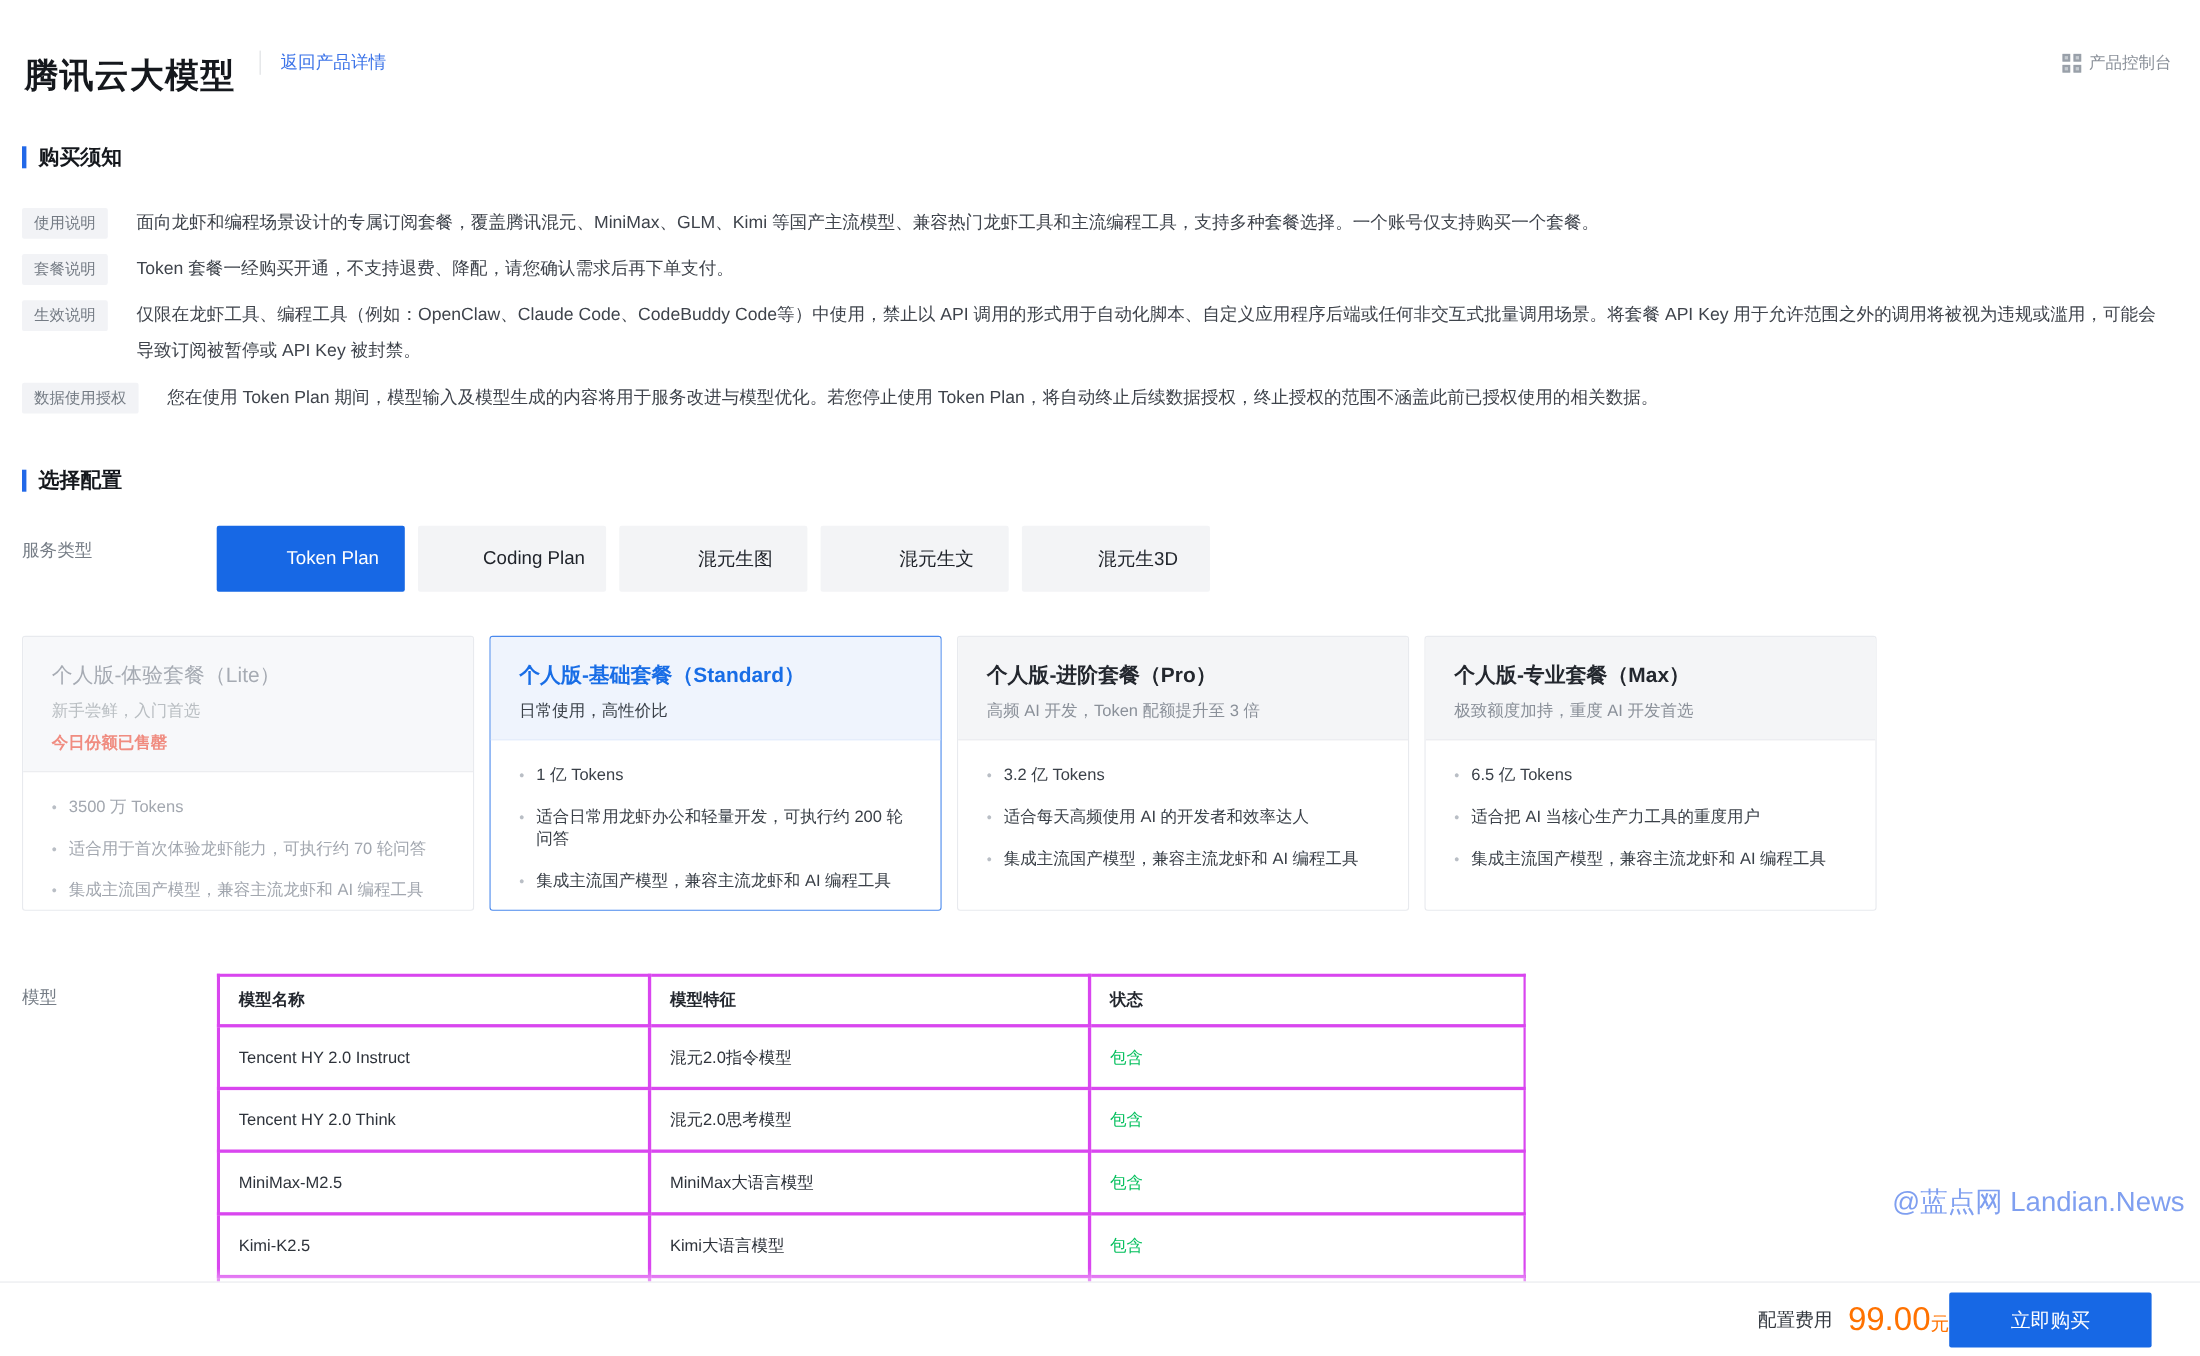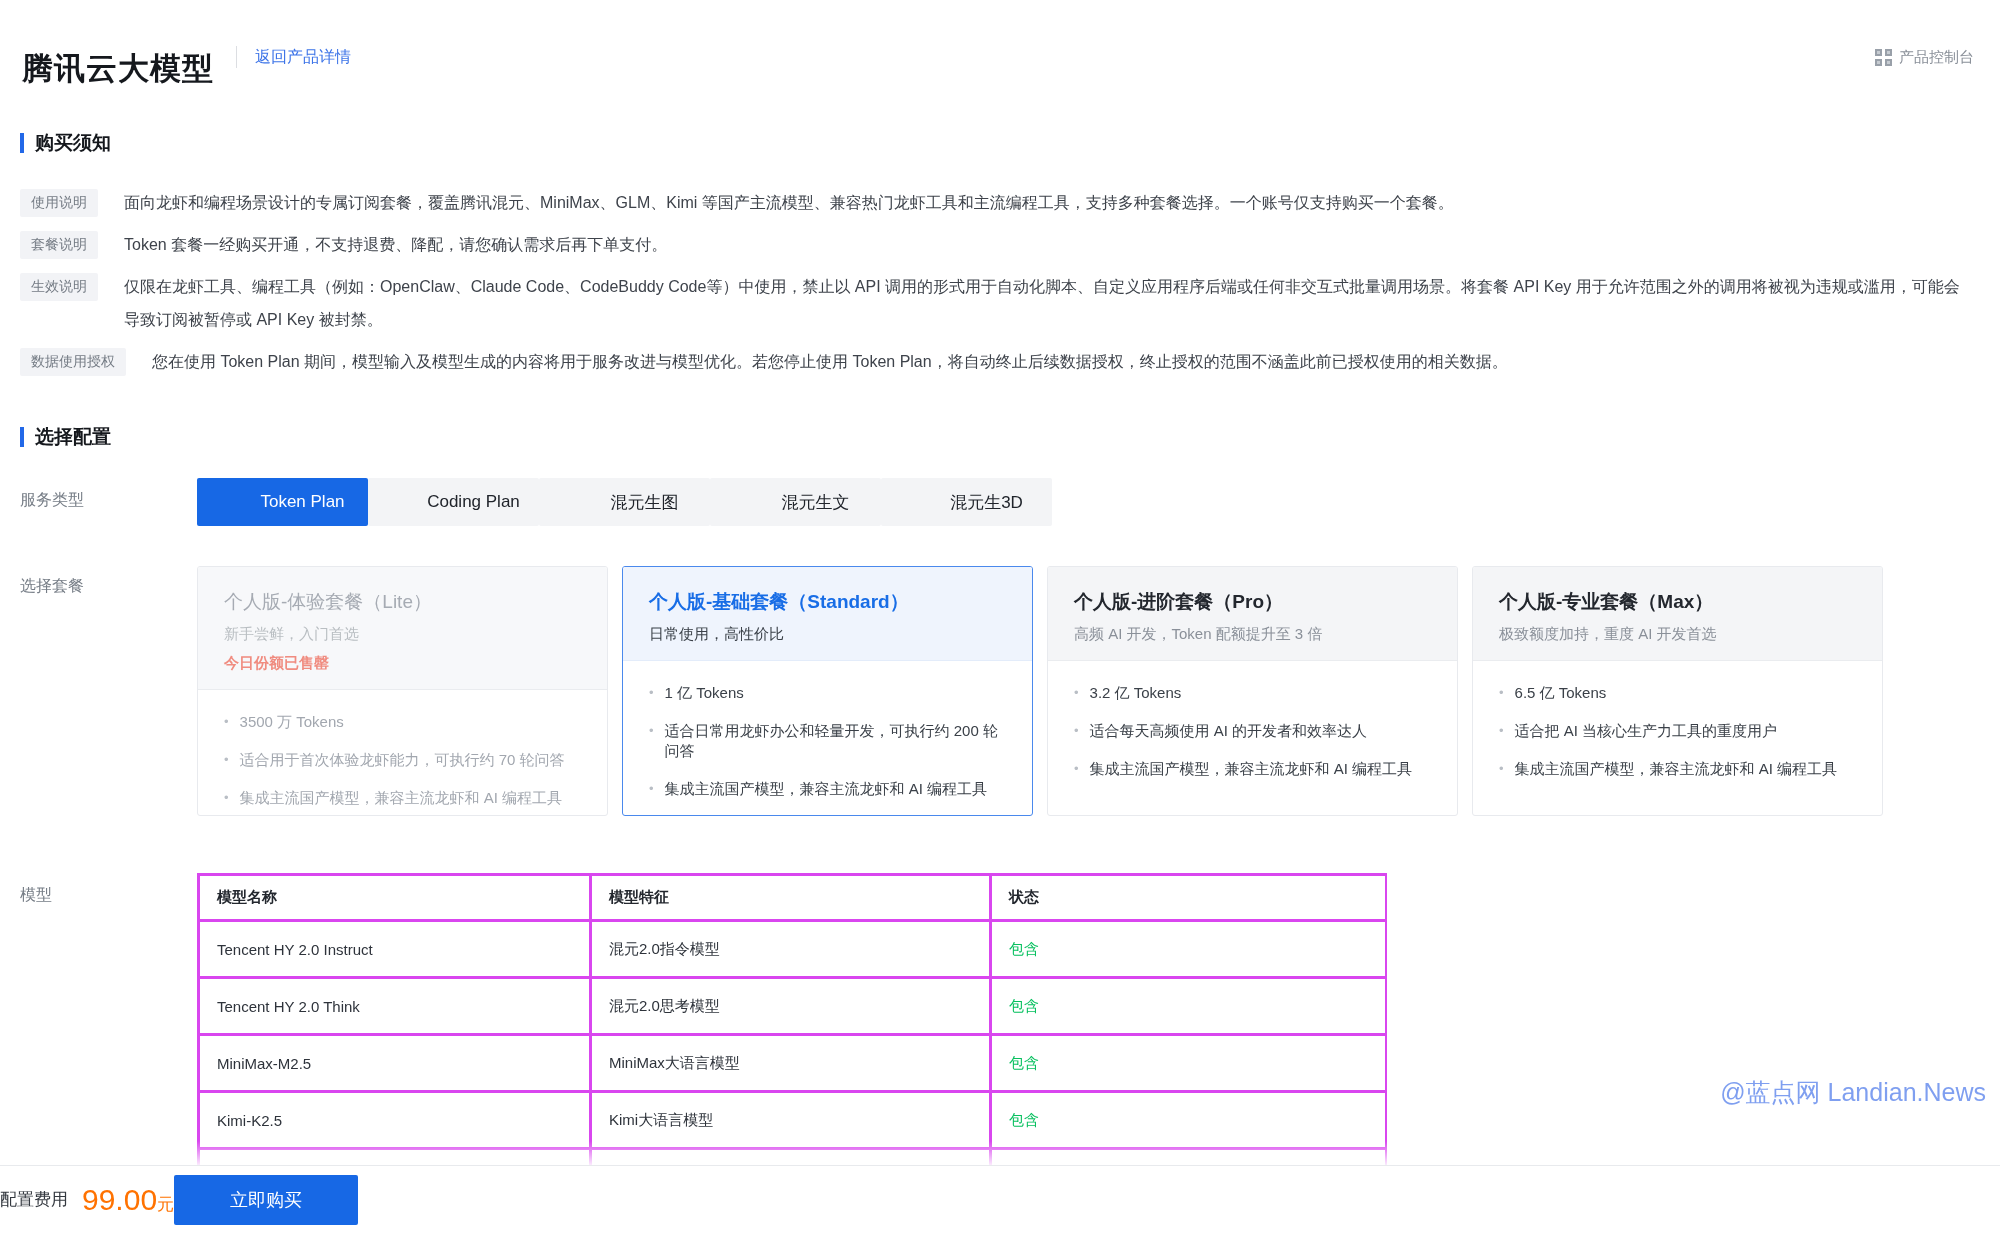--- a/index.html
+++ b/index.html
@@ -35,21 +35,21 @@
 
   
   .config { position:absolute; top:424px; left:20px; right:24px; }
   .form-row { display:flex; }
   .form-label { flex:none; width:177px; font-size:16px; color:#767d86; }
 
   
   .row-tabs { margin-top:28px; }
   .row-tabs .form-label { padding-top:12px; }
   .tabs { display:flex; }
-  .tab { width:171px; height:48px; background:#f3f4f6; color:#20242b; font-size:17px;
+  .tab { width:171px; height:60px; margin-right:12px; background:#f3f4f6; color:#20242b; font-size:17px;
          display:flex; align-items:center; justify-content:center; cursor:pointer; border:none; border-radius:2px;padding-left:40px; }
   .tab--active { background:#1768e5; color:#ffffff; }
 
   
   .row-plans { margin-top:40px; }
   .row-plans .form-label { padding-top:10px; }
   .plans { display:flex; }
   .plan-card { width:411px; height:250px; margin-right:14px; border:1px solid #e8eaee; border-radius:3px;
                background:#fff; overflow:hidden; cursor:pointer; }
   .card-head { background:#f4f5f7; padding:22px 26px 16px; border-bottom:1px solid #eaecef; }
@@ -79,21 +79,21 @@
   .model-table th { height:46px; font-size:15px; font-weight:700; color:#23272e; }
   .model-table td { height:57px; font-size:15px; color:#2e333b; }
   .model-table td.status { color:#07c05f; }
   .col-name { width:392px; } .col-feat { width:400px; } .col-status { width:396px; }
 
   
   .watermark { position:absolute; top:1076px; right:14px; font-size:25px; color:#7f9ff0; }
 
   
   .footer { position:absolute; left:0; right:0; bottom:0; height:68px; background:#fff; border-top:1px solid #e8eaed;
-            display:flex; align-items:center; padding-right:44px; }
+            display:flex; align-items:center; justify-content:flex-end; padding-right:44px; }
   .fee-label { font-size:17px; color:#33383f; }
   .price { color:#ff7200; font-size:30px; margin-left:14px; display:flex; align-items:baseline; }
   .price .cur { font-size:17px; }
   .buy-btn { width:184px; height:50px; background:#1768e5; color:#fff; font-size:18px;
              border:none; border-radius:2px; cursor:pointer; }
 </style>
 </head>
 <body>
 
 <div class="header-row">
@@ -147,21 +147,20 @@
     <div class="tabs">
       <button class="tab tab--active">Token Plan</button>
       <button class="tab">Coding Plan</button>
       <button class="tab">混元生图</button>
       <button class="tab">混元生文</button>
       <button class="tab">混元生3D</button>
     </div>
   </div>
 
   <div class="form-row row-plans">
-    <div class="form-label">选择套餐</div>
     <div class="plans">
 
       <div class="plan-card plan-card--disabled">
         <div class="card-head">
           <div class="card-title">个人版-体验套餐（Lite）</div>
           <div class="card-sub">新手尝鲜，入门首选</div>
           <div class="card-soldout">今日份额已售罄</div>
         </div>
         <div class="card-body">
           <div class="feat">

